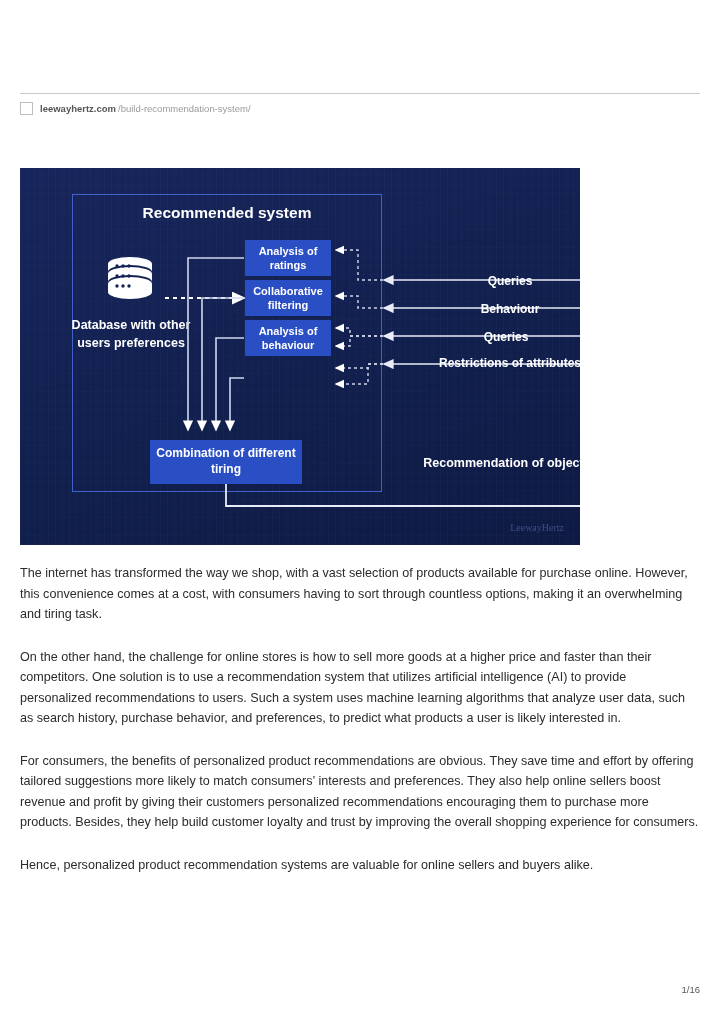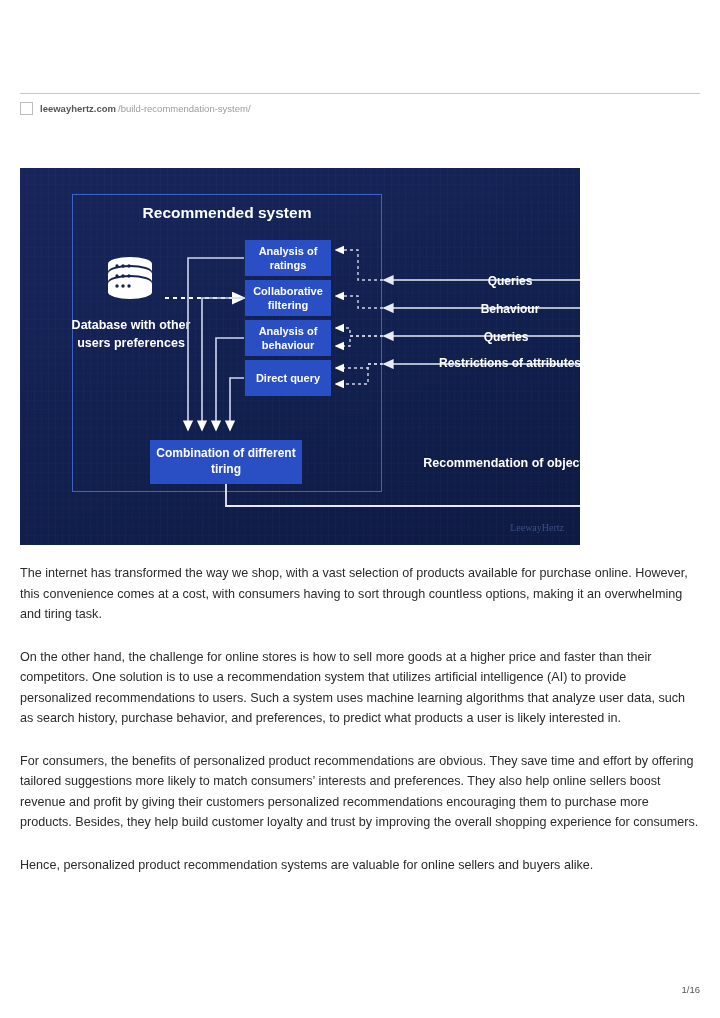--- a/index.html
+++ b/index.html
@@ -313,21 +313,20 @@
       <line x1="600" y1="140" x2="364" y2="140" stroke="#e9ecf7" stroke-width="1.6" marker-end="url(#arrWL)"></line>
       <line x1="600" y1="168" x2="364" y2="168" stroke="#e9ecf7" stroke-width="1.6" marker-end="url(#arrWL)"></line>
       <line x1="600" y1="196" x2="364" y2="196" stroke="#e9ecf7" stroke-width="1.6" marker-end="url(#arrWL)"></line>
 
       <path d="M206,316 L206,338 L632,338 L632,196" stroke="#e9ecf7" stroke-width="1.8" fill="none" marker-end="url(#arrWL)"></path>
     </svg>
 
     <div class="mbox b1">Analysis of ratings</div>
     <div class="mbox b3">Analysis of behaviour</div>
     <div class="mbox b2">Collaborative filtering</div>
-    <div class="mbox b4">Direct query</div>
 
     <div class="combo-box">Combination of different tiring</div>
 
     <div class="flow-label fl-ratings">Queries</div>
     <div class="flow-label fl-behaviour">Behaviour</div>
     <div class="flow-label fl-queries">Queries</div>
     <div class="flow-label fl-restrict">Restrictions of attributes</div>
 
     <div class="user-label">User</div>
     <svg class="user-icon" viewBox="0 0 50 52">

